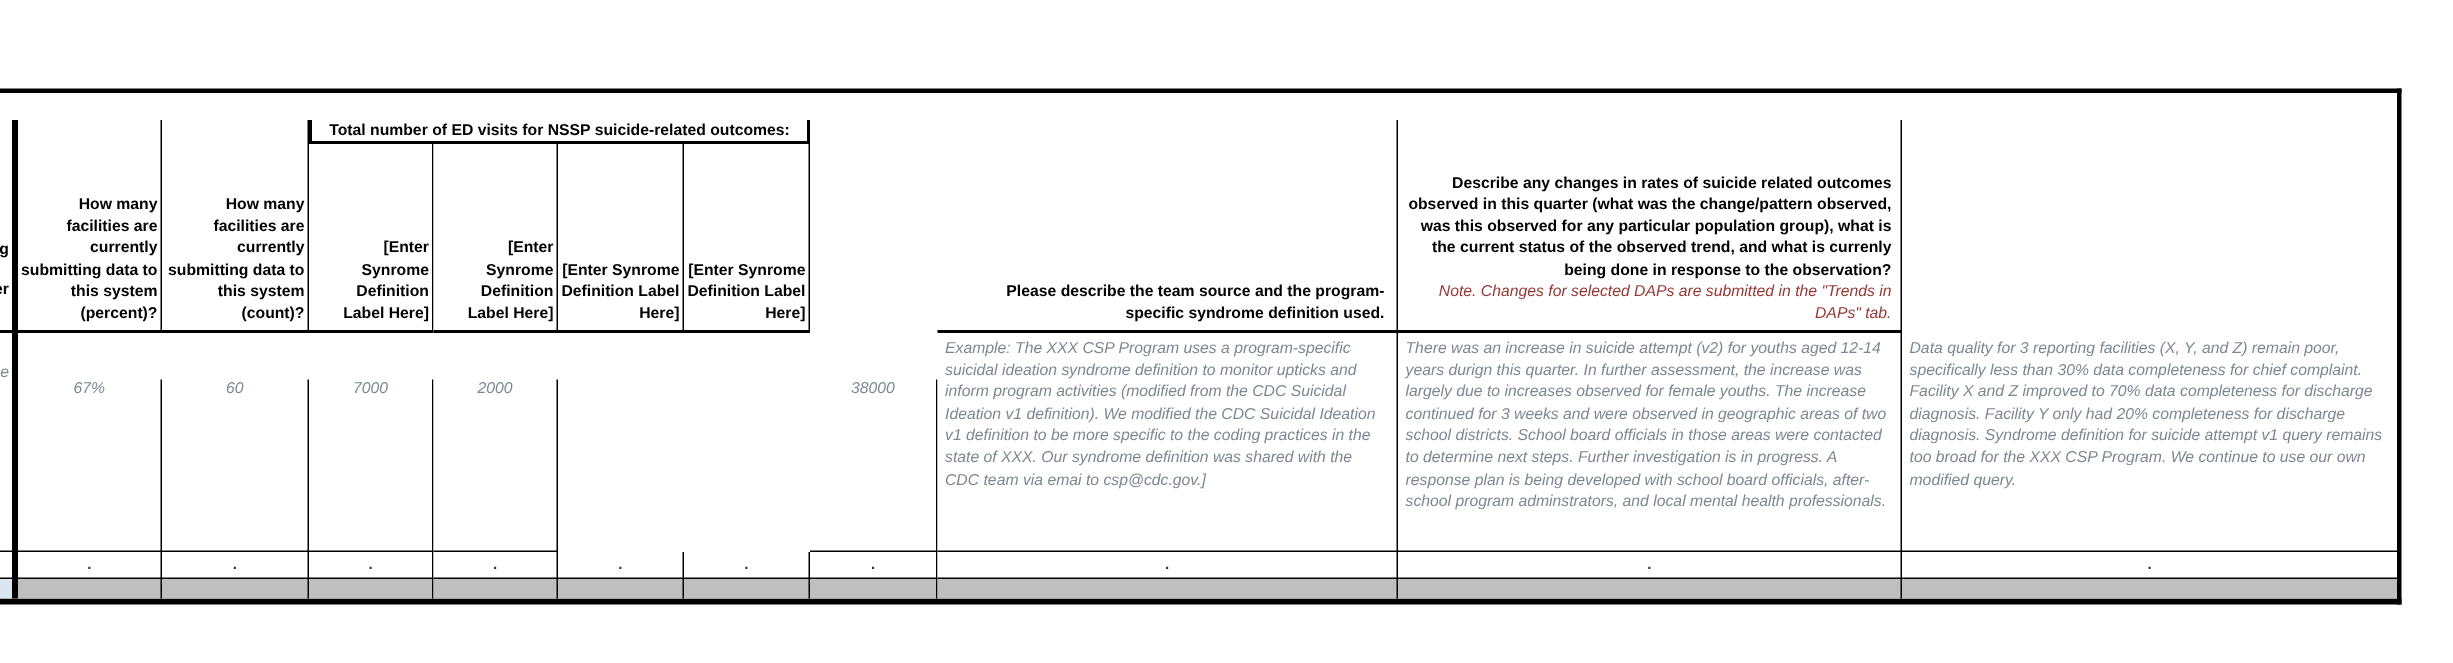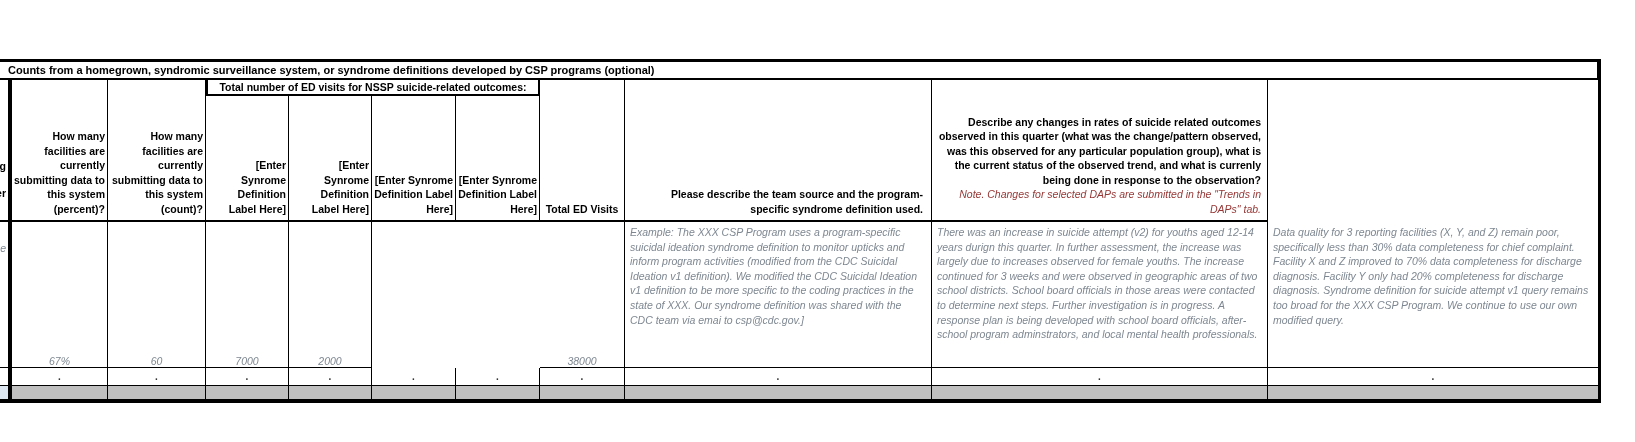--- a/index.html
+++ b/index.html
@@ -57,42 +57,39 @@
   }
   .c-h-s1{grid-area:3/4/4/5;} .c-h-s2{grid-area:3/5/4/6;}
   .c-h-s3{grid-area:3/6/4/7;} .c-h-s4{grid-area:3/7/4/8;}
   .c-h-total{grid-area:2/8/4/9;}
   .c-h-src{grid-area:2/9/4/10;padding-left:8px;padding-right:8px;}
   .c-h-chg{grid-area:2/10/4/11;padding-left:6px;padding-right:6px;}
   .c-h-chal{grid-area:2/11/4/12;padding-left:6px;padding-right:6px;justify-content:center;}
   .note{font-weight:normal;font-style:italic;color:var(--note);font-size:10.5px;}
   
   .val{
-    display:flex;align-items:flex-end;justify-content:center;
-    font-style:italic;color:var(--muted);font-size:10.5px;
+    display:flex;align-items:flex-start;justify-content:center;
+    font-style:italic;color:var(--muted);font-size:10.5px;margin-top:31px;
   }
   .txt{
     font-style:italic;color:var(--muted);font-size:10.5px;line-height:1.39;
     padding:3px 5px;text-align:left;
   }
   
   .dot{
     display:flex;align-items:center;justify-content:center;
     font-size:10px;font-weight:bold;color:#333;line-height:6px;
   }
   .gray{background:var(--gray_row);}
 </style>
 </head>
 <body>
 
 <div class="sheet">
 
-  <div class="cell c-title">
-    <span>Counts from a homegrown, syndromic surveillance system, or syndrome definitions developed by CSP programs (optional)</span>
-  </div>
 
   <div class="cell c-sl-h thickR">
     <span class="frag frag1">g</span>
     <span class="frag frag2">er</span>
   </div>
   <div class="cell c-sl-d thickR">
     <span class="fragd">e</span>
   </div>
   <div class="cell c-sl-dot thickR"></div>
   <div class="cell c-sl-gray thickR bot"></div>
@@ -110,23 +107,20 @@
     <span>[Enter Synrome Definition Label Here]</span>
   </div>
   <div class="cell hdr c-h-s2">
     <span>[Enter Synrome Definition Label Here]</span>
   </div>
   <div class="cell hdr c-h-s3">
     <span>[Enter Synrome Definition Label Here]</span>
   </div>
   <div class="cell hdr c-h-s4">
     <span>[Enter Synrome Definition Label Here]</span>
-  </div>
-  <div class="cell hdr c-h-total">
-    <span>Total ED Visits</span>
   </div>
   <div class="cell hdr c-h-src">
     <span>Please describe the team source and the program-specific syndrome definition used.</span>
   </div>
   <div class="cell hdr c-h-chg">
     <span>Describe any changes in rates of suicide related outcomes observed in this quarter (what was the change/pattern observed, was this observed for any particular population group), what is the current status of the observed trend, and what is currenly being done in response to the observation?</span>
     <span class="note">Note. Changes for selected DAPs are submitted in the "Trends in DAPs" tab.</span>
   </div>
 
   <div class="cell val" style="grid-area:4/2">

